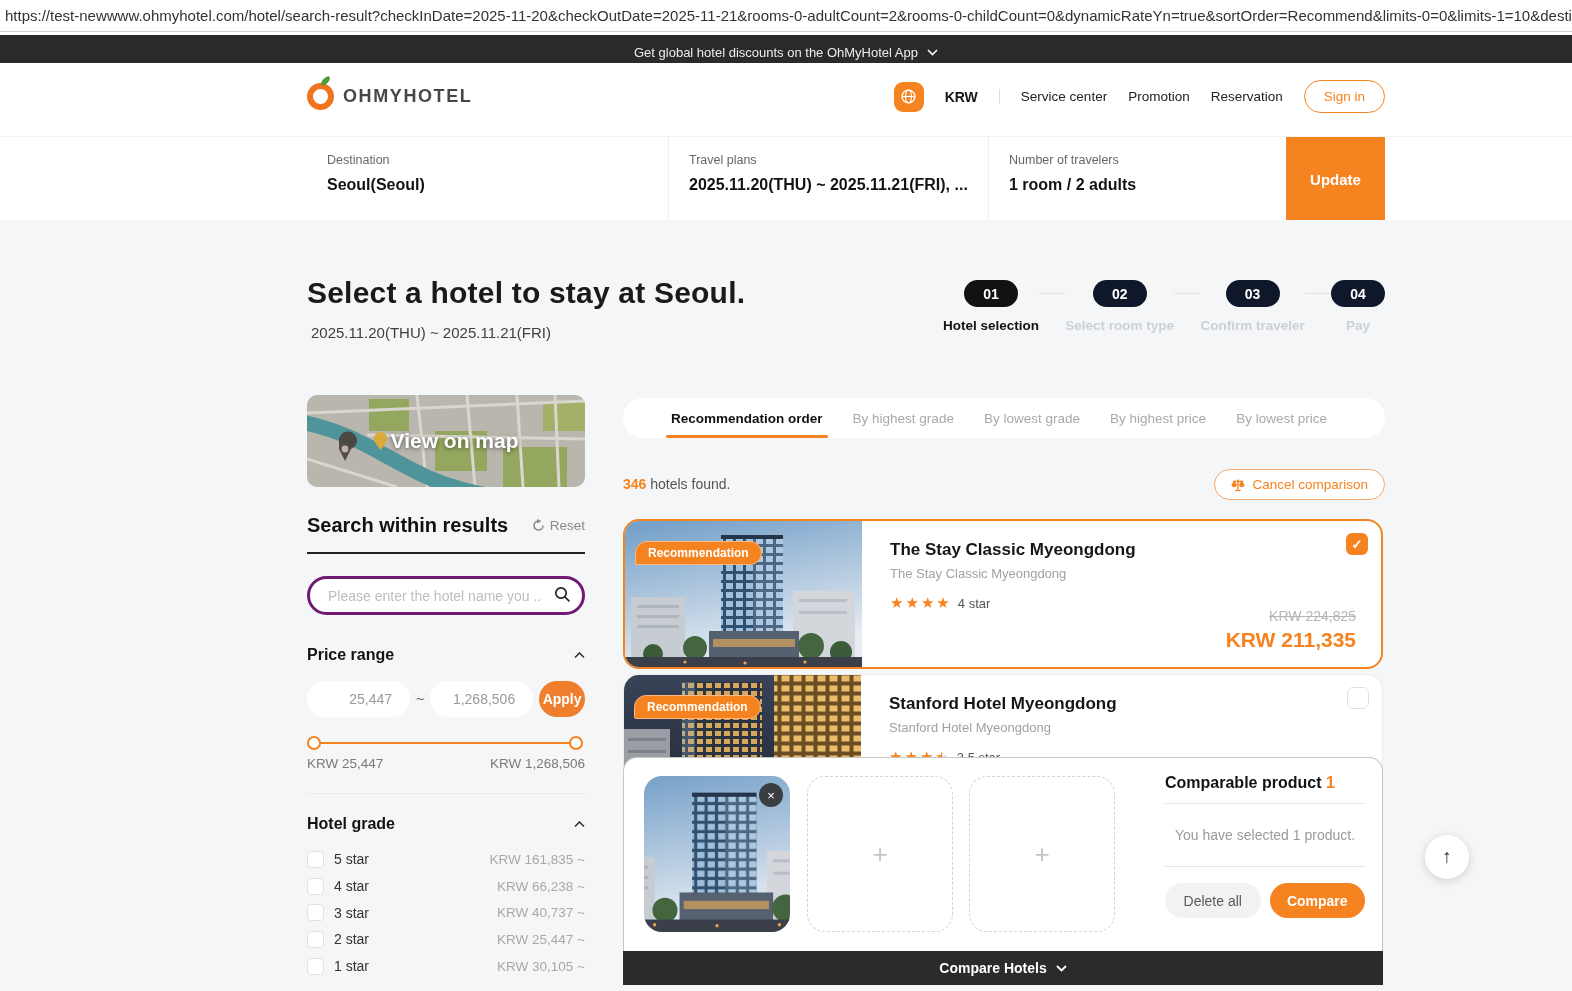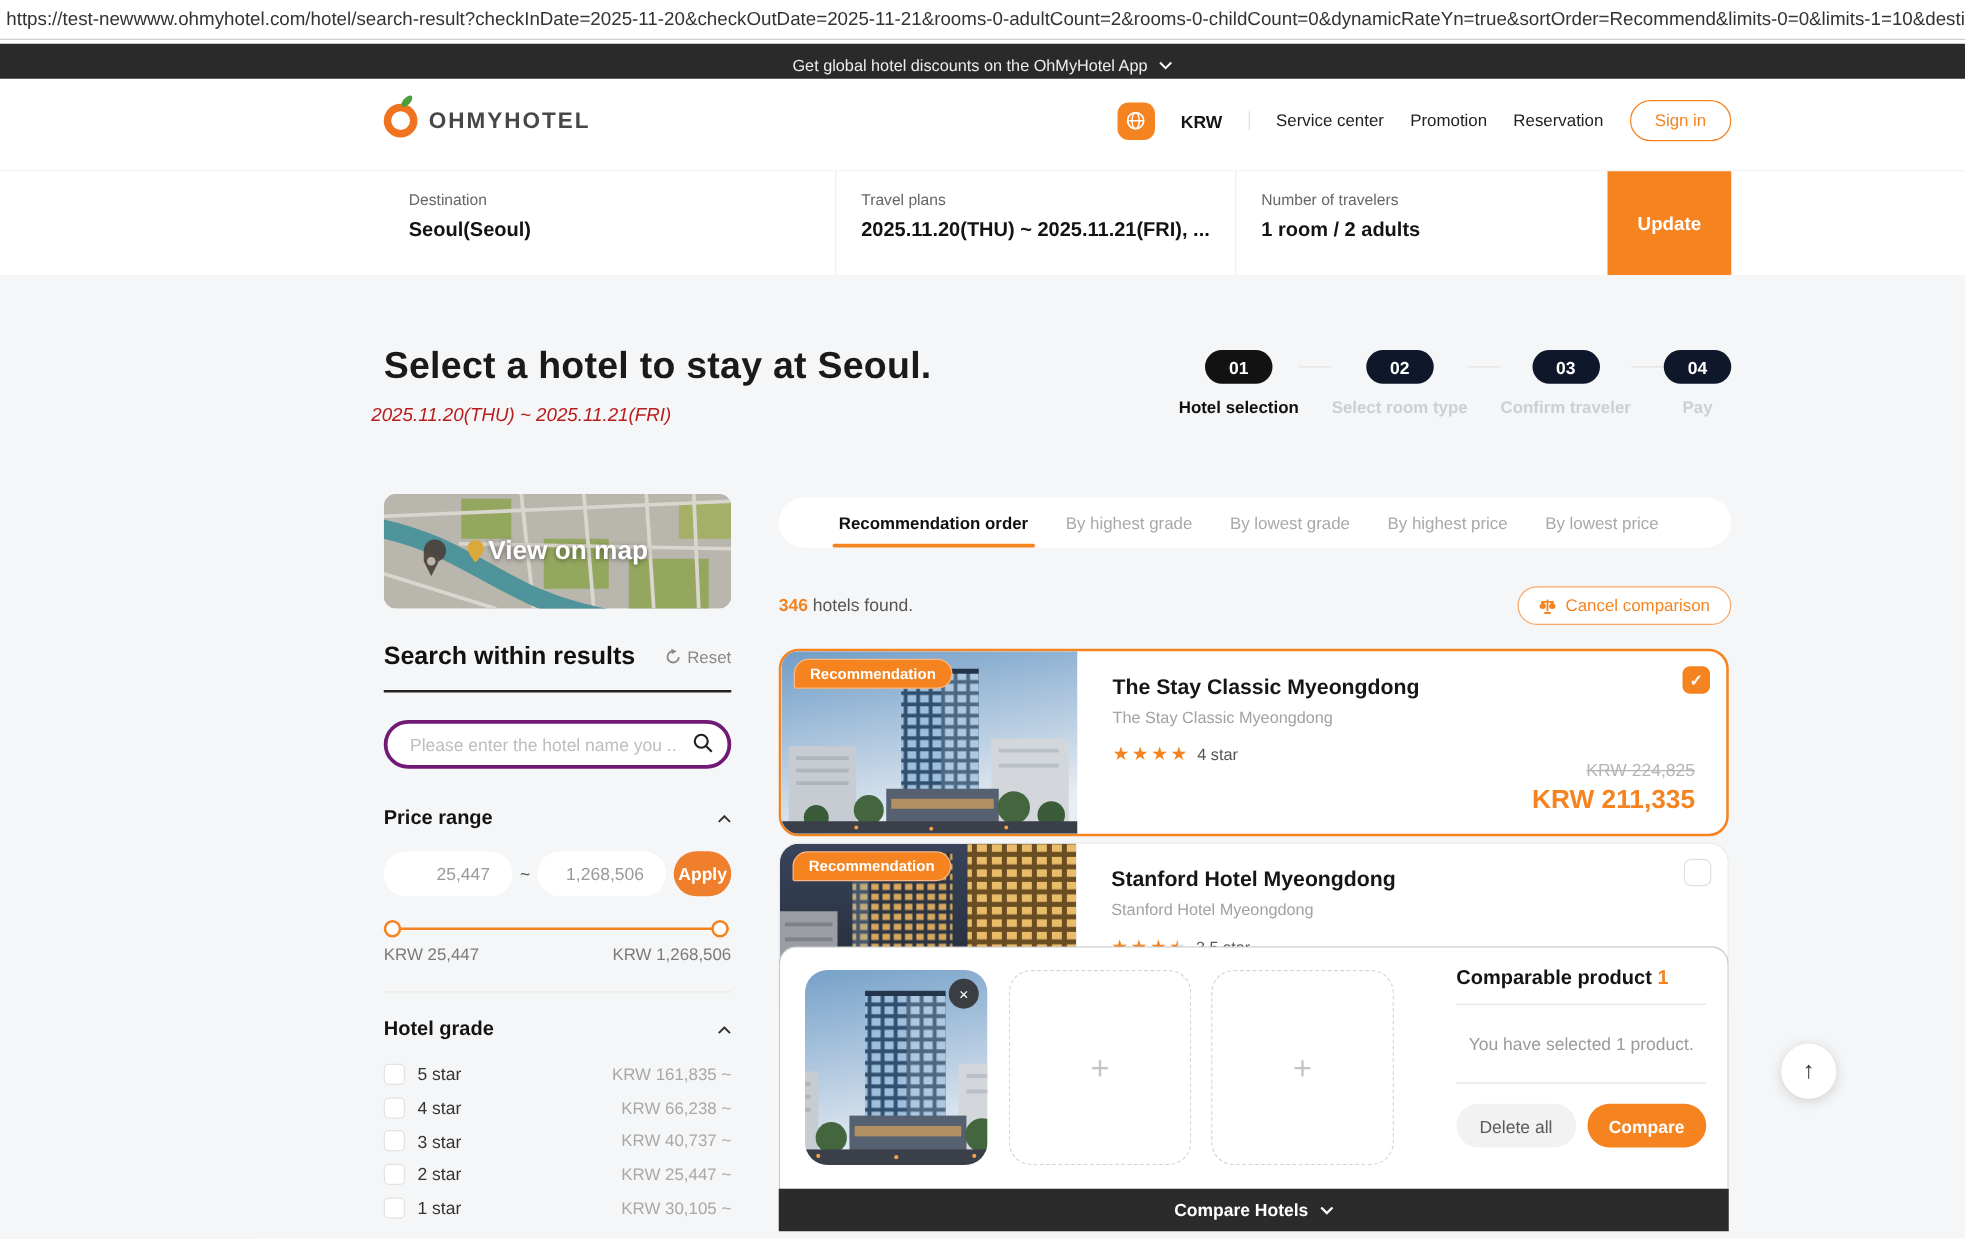--- a/index.html
+++ b/index.html
@@ -43,21 +43,21 @@
   .sf-value { margin-top:9px; font-size:16px; font-weight:600; color:#131313; white-space:nowrap; }
   .update-btn { width:99px; height:84px; background:#f5831f; color:#fff; font-size:15px; font-weight:700;
     border:none; cursor:pointer; font-family:"Liberation Sans",sans-serif; }
 
   
   #mainbg { position:absolute; top:220px; left:0; width:100%; height:771px; background:#f5f6f7; }
 
   
   #page-title { position:absolute; left:307px; top:276px; font-size:30px; color:#1a1a1a; letter-spacing:.2px; }
   #page-title b { font-weight:700; }
-  #page-date { position:absolute; left:297px; top:324px; font-size:15px; color:#b91c1c;font-style:italic; }
+  #page-date { position:absolute; left:311px; top:324px; font-size:15px; color:#404040; }
   #steps { position:absolute; left:943px; top:280px; width:442px; }
   .steps-row { display:flex; align-items:flex-start; }
   .step-col { display:flex; flex-direction:column; align-items:center; }
   .step-pill { width:54px; height:27px; border-radius:14px; background:#0f172a; color:#fff;
     font-size:14px; font-weight:700; display:flex; align-items:center; justify-content:center; }
   .step-col.active .step-pill { background:#121212; }
   .step-label { margin-top:11px; font-size:13.5px; font-weight:700; color:#ccd0d4; white-space:nowrap; }
   .step-col.active .step-label { color:#111; }
   .step-line { flex:1; height:1px; background:#e2e2e2; margin-top:13px; min-width:26px; }
 
@@ -113,21 +113,21 @@
   .cancel-cmp { position:absolute; right:0; top:0; height:31px; border-radius:16px; border:1px solid #f7a868;
     background:#fff; color:#f5831f; font-size:13.5px; padding:0 16px; display:flex; align-items:center; gap:7px;
     cursor:pointer; font-family:"Liberation Sans",sans-serif; }
 
   
   .hotel-card { position:absolute; left:623px; width:760px; height:150px; background:#fff; border-radius:16px; overflow:hidden; }
   #card1 { top:519px; border:2px solid #f5831f; }
   #card2 { top:674px; border:1px solid #ececec; z-index:1; }
   .card-img { position:absolute; left:0; top:0; width:237px; height:100%; cursor:pointer; }
   .card-img svg { width:100%; height:100%; display:block; }
-  .badge { position:absolute; left:10px; top:6px; background:#f5831f; border:1px solid #f9b884; color:#fff;
+  .badge { position:absolute; left:10px; top:20px; background:#f5831f; border:1px solid #f9b884; color:#fff;
     font-size:12px; font-weight:700; padding:4px 12px; border-radius:12px 12px 12px 2px; }
   .card-info { position:absolute; left:265px; top:19px; cursor:pointer; }
   .card-title { font-size:17px; font-weight:700; color:#161616; }
   .card-sub { margin-top:6px; font-size:13px; color:#a2a2a2; }
   .card-stars { margin-top:13px; display:flex; align-items:center; font-size:15px; }
   .st { color:#f5831f; margin-right:2px; }
   .st.h { position:relative; color:#e4e4e4; }
   .st.h > span { position:absolute; left:0; top:0; width:50%; overflow:hidden; color:#f5831f; }
   .star-label { margin-left:6px; font-size:13px; color:#555; }
   .card-price { position:absolute; right:25px; bottom:15px; text-align:right; }

